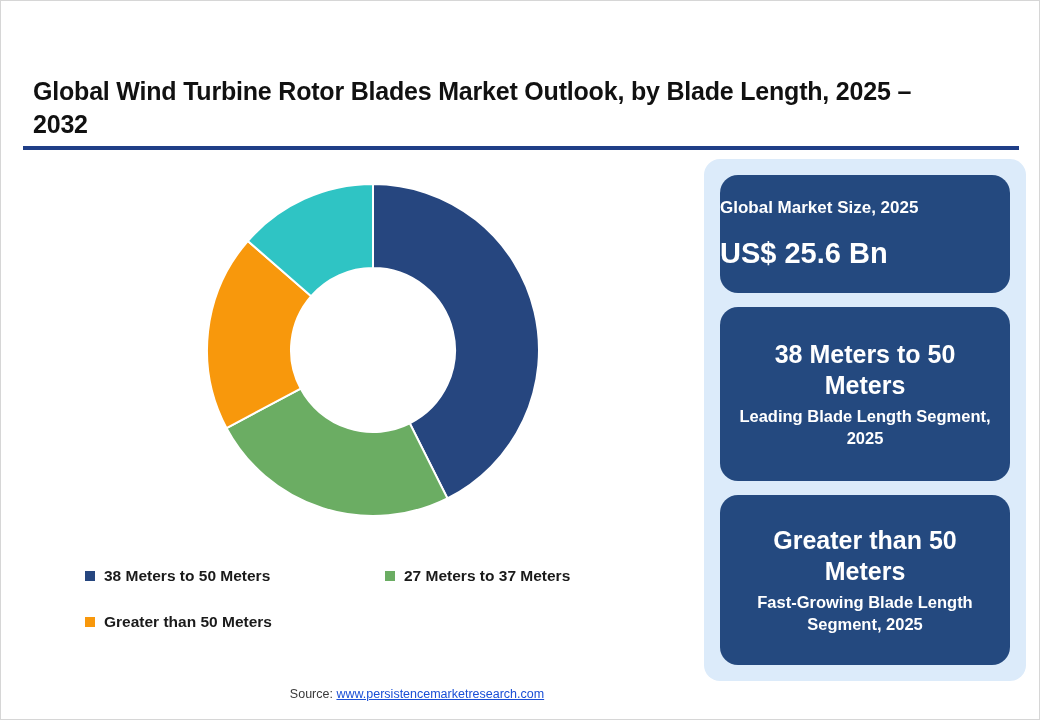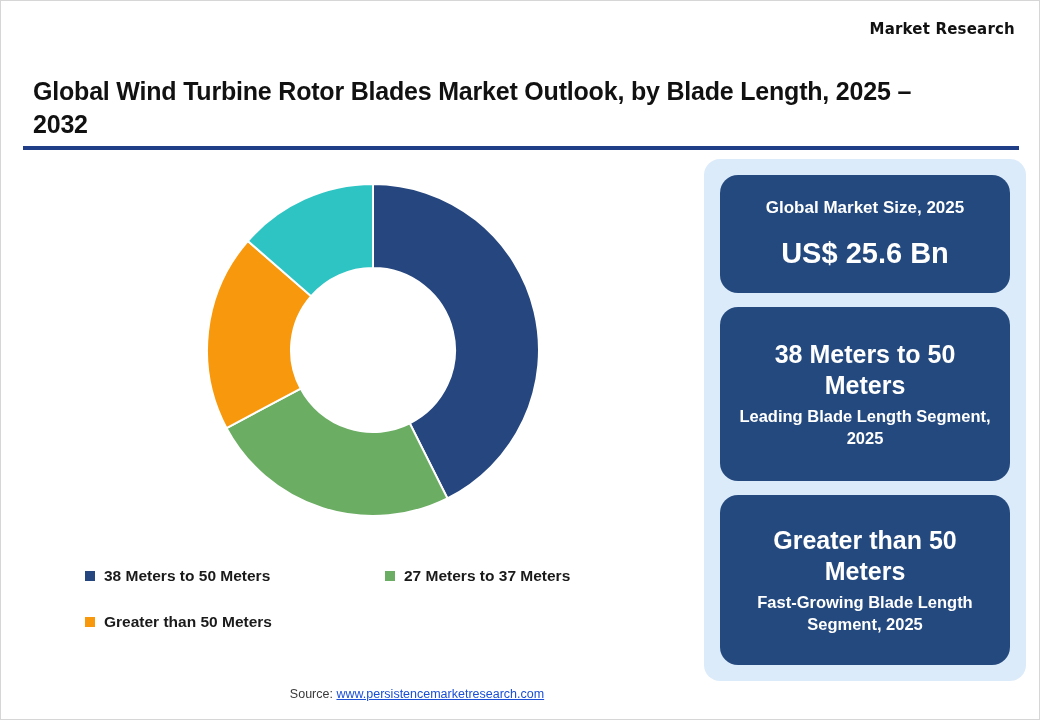--- a/index.html
+++ b/index.html
@@ -133,21 +133,21 @@
     left: 16px;
     width: 290px;
     background: #24497F;
     border-radius: 18px;
     color: #ffffff;
     text-align: center;
     box-sizing: border-box;
     display: flex;
     flex-direction: column;
     justify-content: center;
-    align-items: center;
+    align-items: flex-start;
   }
   .card-1 { top: 16px;  height: 118px; }
   .card-2 { top: 148px; height: 174px; }
   .card-3 { top: 336px; height: 170px; }
 
   .card-label {
     font-size: 17px;
     font-weight: bold;
     line-height: 1.25;
   }
@@ -185,21 +185,20 @@
     color: #1a4fd6;
     text-decoration: underline;
   }
 </style>
 </head>
 <body>
 
 <div class="page">
 
   <div class="logo">
-    <div class="logo-sub">Market Research</div>
   </div>
 
   <div class="title">Global Wind Turbine Rotor Blades Market Outlook, by Blade Length, 2025 – 2032</div>
   <div class="title-rule"></div>
 
   <div class="chart-area">
     <svg class="donut-svg" width="620" height="400" viewBox="0 0 620 400">
       <g id="donut-slices">
           <path d="M 312 23 A 166 166 0 0 1 386.4316138709454 337.37767640910977 L 348.7674237193827 262.2949967804036 A 82 82 0 0 0 312 107 Z" fill="#26467F" stroke="#ffffff" stroke-width="2"></path>
           <path d="M 386.4316138709454 337.37767640910977 A 166 166 0 0 1 165.53965641179778 267.13685273944526 L 239.65211943233385 227.59772243755728 A 82 82 0 0 0 348.7674237193827 262.2949967804036 Z" fill="#6BAD63" stroke="#ffffff" stroke-width="2"></path>

